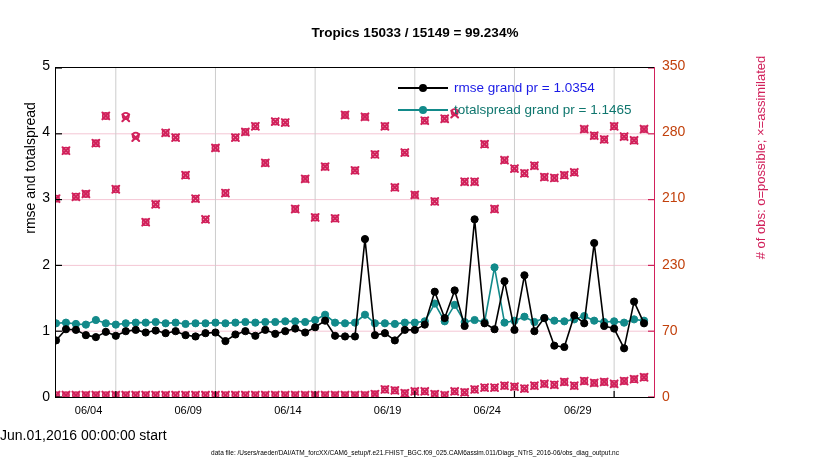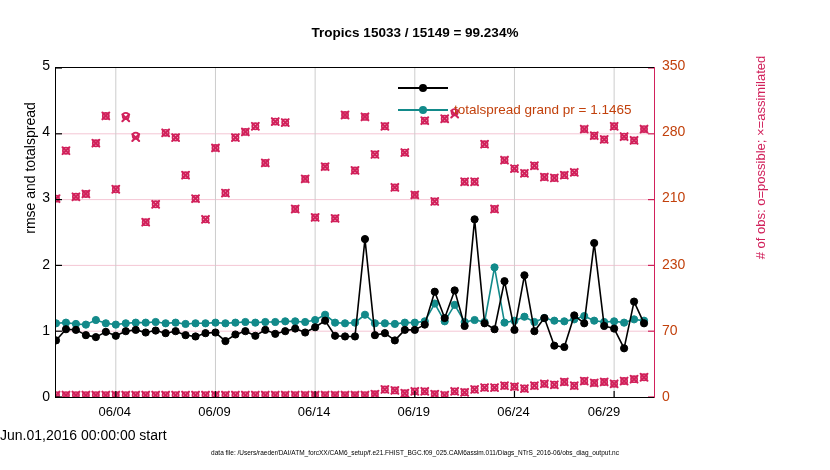--- a/index.html
+++ b/index.html
@@ -28,21 +28,21 @@
     position:absolute;text-align:right;font-size:14px;color:#000;
     width:40px;right:0;
   }
   #yticks-left{position:absolute;left:6px;top:0;width:44px;height:470px;}
   .ytr{
     position:absolute;text-align:left;font-size:14px;color:#c2410c;
     left:0;width:46px;
   }
   #yticks-right{position:absolute;left:662px;top:0;width:46px;height:470px;}
   .xtl{
-    position:absolute;text-align:center;font-size:13px;color:#000;
+    position:absolute;font-size:11px;color:#000;
     width:80px;
   }
   #ylabel-left{
     position:absolute;left:-80px;top:160px;width:220px;
     transform:rotate(-90deg);transform-origin:center center;
     text-align:center;font-size:14px;color:#000;
   }
   #ylabel-right{
     position:absolute;left:600px;top:150px;width:320px;
     transform:rotate(-90deg);transform-origin:center center;
@@ -617,24 +617,25 @@
       </svg>
   </div>
   <div id="rightspine"></div>
 
   <div id="legend">
       <div class="legrow" style="top: 0px;">
         <svg class="legsamp" width="54" height="20">
           <line x1="2" y1="10" x2="52" y2="10" stroke="#000000" stroke-width="2"></line>
           <circle cx="27" cy="10" r="4" fill="#000000"></circle>
         </svg>
+        <div class="legtxt" style="color: rgb(26, 26, 230);">rmse grand pr = 1.0354</div>
       </div>
       <div class="legrow" style="top: 22px;">
         <svg class="legsamp" width="54" height="20">
           <line x1="2" y1="10" x2="52" y2="10" stroke="#128a8a" stroke-width="2"></line>
           <circle cx="27" cy="10" r="4" fill="#128a8a"></circle>
         </svg>
-        <div class="legtxt" style="color: #c2410c;">totalspread grand pr = 1.1465</div>
+        <div class="legtxt" style="color: #0f766e;">totalspread grand pr = 1.1465</div>
       </div>
     </div>
 
   <div id="footer">data file: /Users/raeder/DAI/ATM_forcXX/CAM6_setup/f.e21.FHIST_BGC.f09_025.CAM6assim.011/Diags_NTrS_2016-06/obs_diag_output.nc</div>
 </div>
 
 </body></html>

